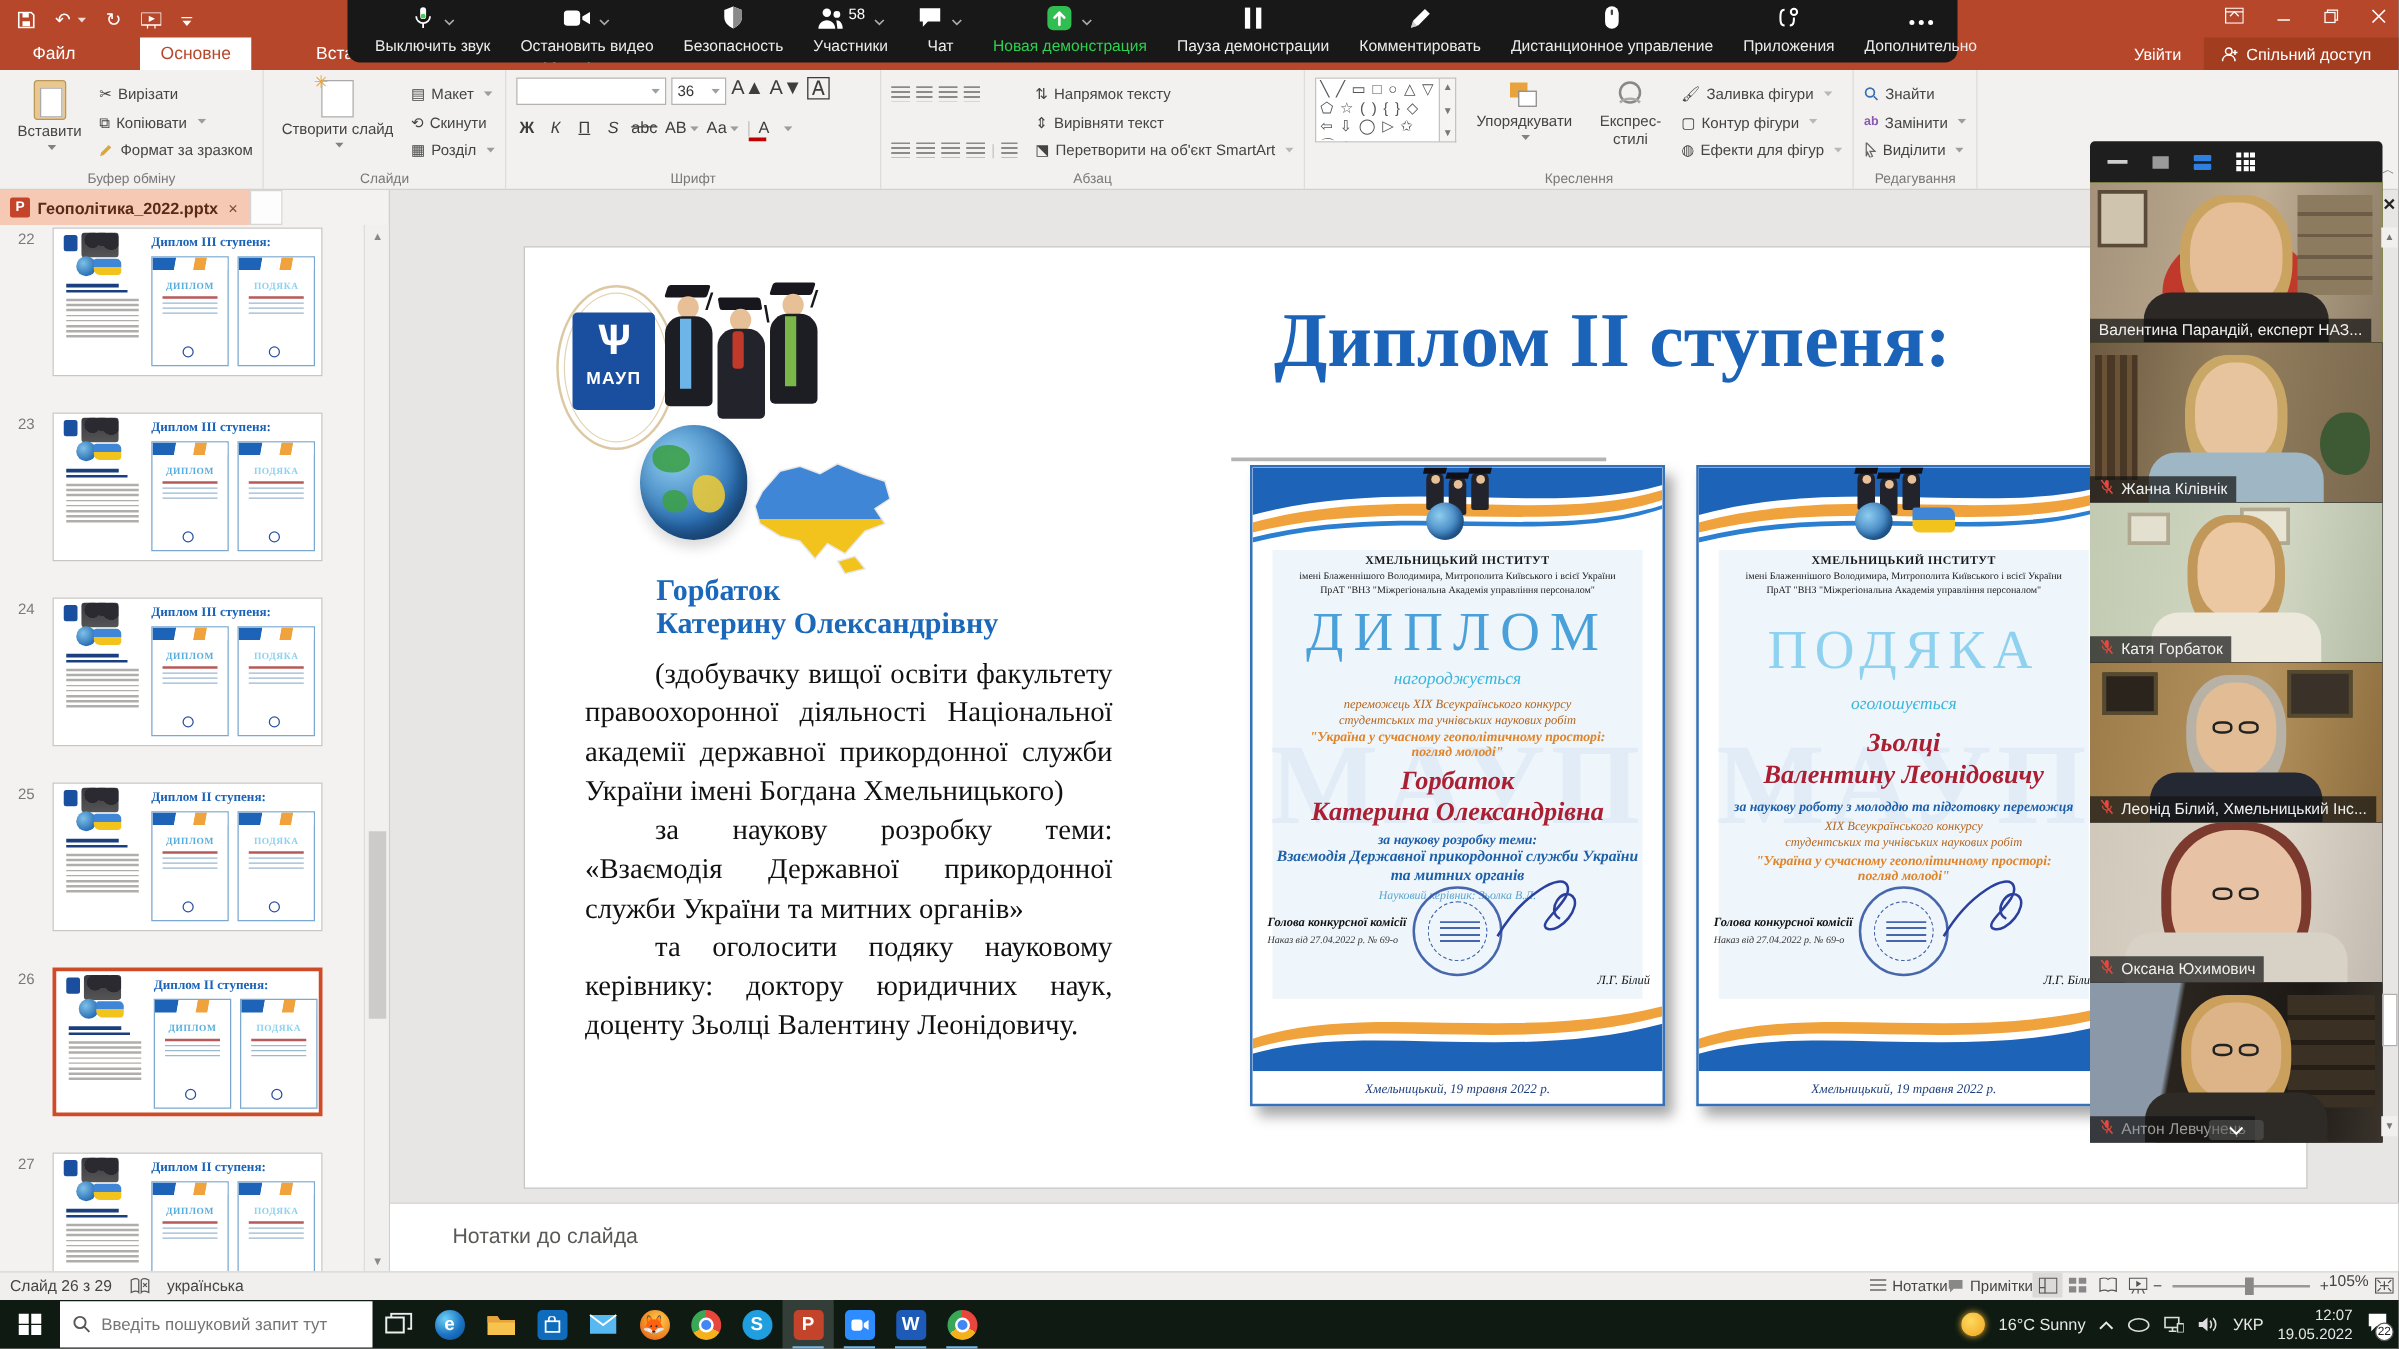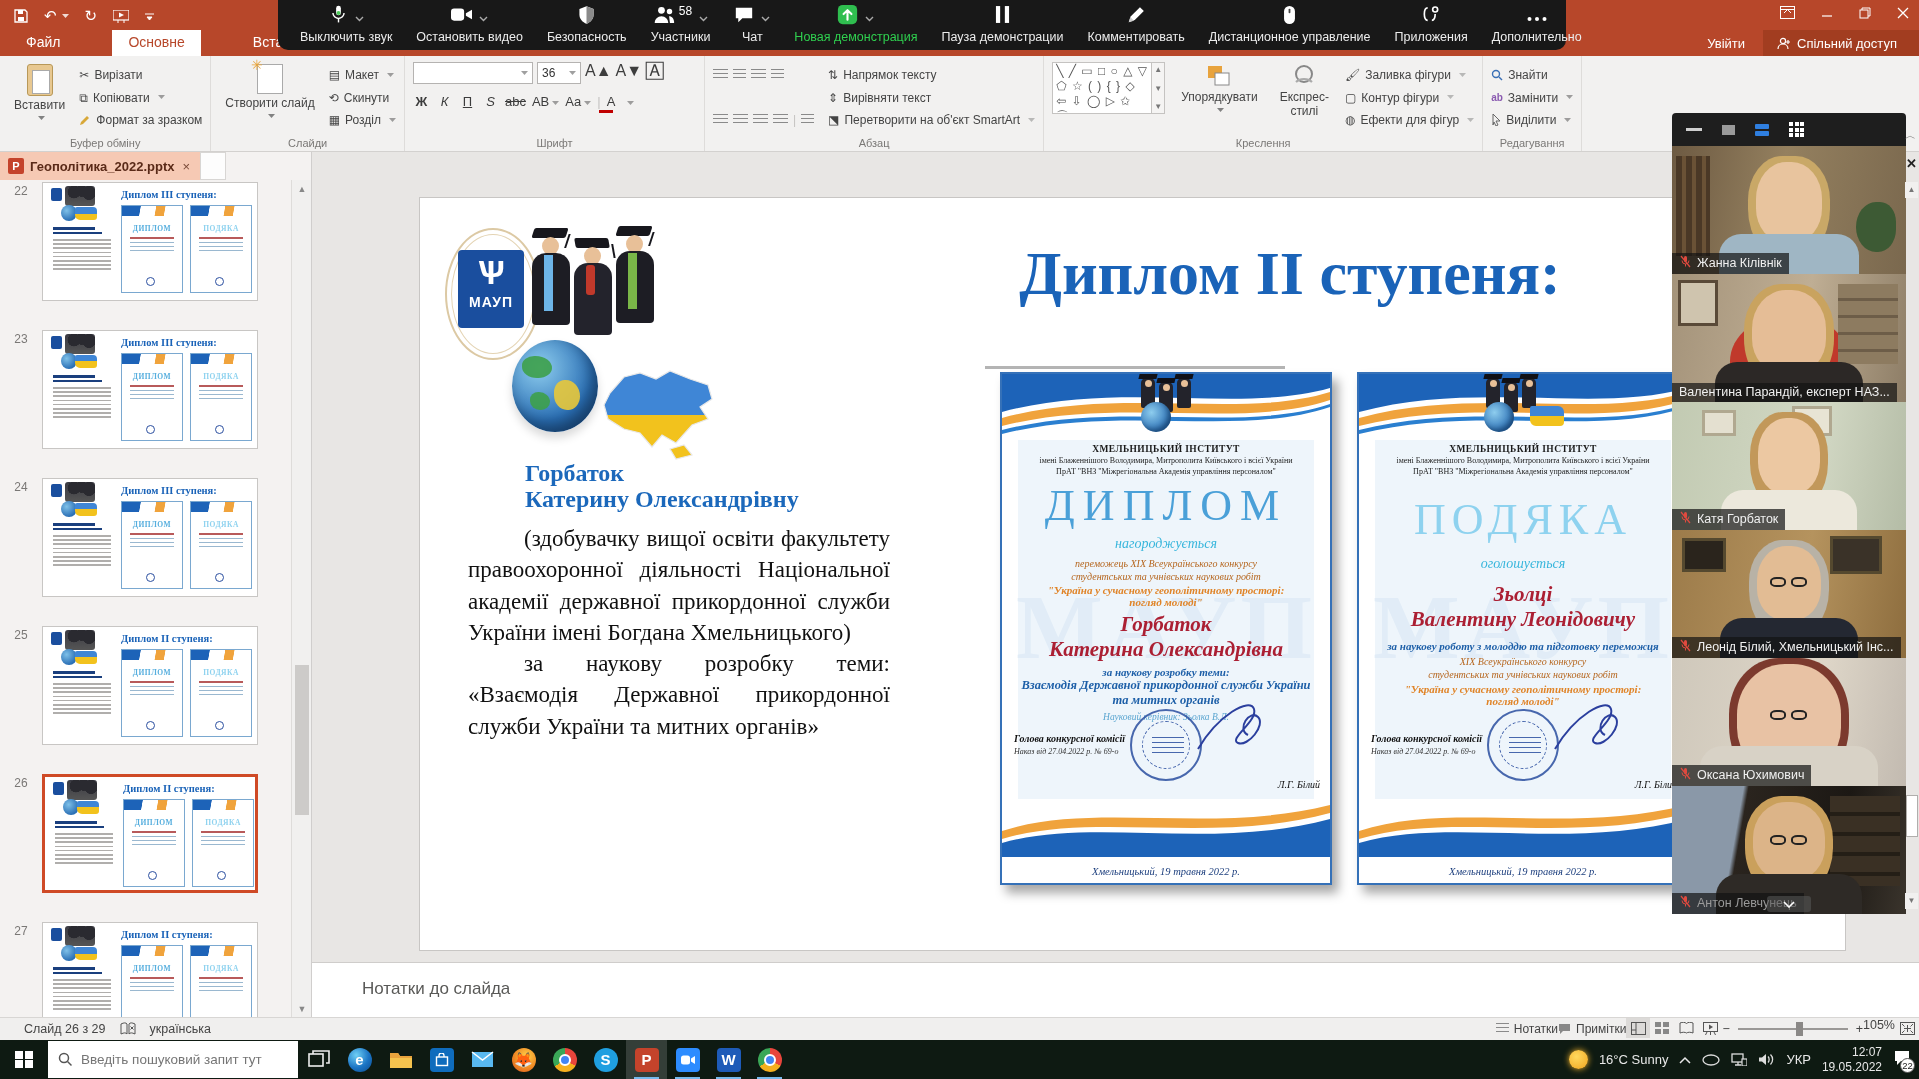--- a/index.html
+++ b/index.html
@@ -151,21 +151,21 @@
   .csig { position:absolute; right:42px; top:-20px; }
   .csigname { position:absolute; right:0px; top:20px; font-weight:normal; font-style:italic; color:#111;margin-top:44px; }
   .cfooter { position:absolute; bottom:6px; left:0; right:0; text-align:center; font-size:10.5px; font-style:italic; color:#1d3f7e; }
   .cwater { position:absolute; left:0; top:200px; width:100%; text-align:center; font-size:92px; font-weight:bold; color:rgba(60,130,200,.07); letter-spacing:4px; }
   .cert-backline { position:absolute; left:565px; top:168px; width:300px; height:3px; background:#6a6a6a; opacity:.5; }
 
   
   .notes { position:absolute; left:0; bottom:0; right:0; height:55px; background:#fff; border-top:1px solid #cfcdcb; }
   .notes .ph { margin:16px 0 0 50px; font-size:17px; color:#595957; }
   .statusbar { position:absolute; left:0; top:1017px; width:100%; height:23px; background:#f0efee; border-top:1px solid #d8d6d4; display:flex; align-items:center; font-size:12.5px; color:#444; z-index:20; }
-  .sb-left { display:flex; align-items:flex-end; gap:14px; padding-left:24px; }
+  .sb-left { display:flex; align-items:flex-end; gap:14px; padding-left:8px; }
   .sb-right { margin-left:auto; display:flex; }
   .viewbtn { width:24px; height:20px; display:flex; align-items:center; justify-content:center; color:#555; }
   .viewbtn.active { background:#dcdad8; }
   .zoomslider { display:flex; align-items:center; gap:8px; }
   .zs-track { position:relative; width:110px; height:2px; background:#9a9896; }
   .zs-thumb { position:absolute; left:58px; top:-6px; width:7px; height:14px; background:#8a8886; }
 
   
   .taskbar { position:absolute; left:0; top:1040px; width:100%; height:39px; background:#0e1a12; display:flex; align-items:stretch; z-index:60; }
   .tb-start { width:48px; display:flex; align-items:center; justify-content:center; }
@@ -901,20 +901,21 @@
           </svg>
         </div>
 
         <div class="slide-name serif">
           <div>Горбаток</div>
           <div>Катерину Олександрівну</div>
         </div>
         <div class="slide-par serif">
           <p>(здобувачку вищої освіти факультету правоохоронної діяльності Національної академії державної прикордонної служби України імені Богдана Хмельницького)</p>
           <p>за наукову розробку теми: «Взаємодія Державної прикордонної служби України та митних органів»</p>
+          <p>та оголосити подяку науковому керівнику: доктору юридичних наук, доценту Зьолці Валентину Леонідовичу.</p>
         </div>
 
         <div class="cert-backline"></div>
 
         <div class="cert c1">
           <svg class="wave top" viewBox="0 0 332 64" preserveAspectRatio="none">
             <path d="M0,0 H332 V14 C240,40 120,6 0,38 Z" fill="#1d63b8"></path>
             <path d="M0,44 C120,12 240,46 332,18 V26 C240,56 120,22 0,52 Z" fill="#f0a33c"></path>
             <path d="M0,56 C120,26 240,60 332,30 V33 C240,64 120,30 0,60 Z" fill="#2a7fd0"></path>
           </svg>
@@ -1196,49 +1197,49 @@
           <i></i>
           <i></i>
           <i></i>
           <i></i>
           <i></i>
           <i></i>
           <i></i>
         </span>
     </div>
     <div id="tiles">
-        <div class="tile">
-          <div class="person" style="background:linear-gradient(100deg,#6d5a42,#94805f 45%,#7a684e)">
-            <span style="position:absolute; left:4px; top:10px; width:34px; height:100px; background:repeating-linear-gradient(90deg,#4a3826 0 6px, #6a5236 6px 10px);"></span>
-            <span style="position:absolute; right:10px; top:56px; width:40px; height:50px; background:#3d5a34; border-radius:50% 40% 45% 50%;"></span>
-            <span class="p-hair" style="top:10px; width:82px; height:106px; background:#c9a867;"></span>
-            <span class="p-head" style="top:16px; width:66px; height:80px; background:#e8c49e;"></span>
-            <span class="p-body" style="width:140px; height:40px; background:#9fb6c4;"></span>
-          </div>
-          <span class="tag">
-            <span><svg width="13" height="13" viewBox="0 0 24 26">
-                <rect x="9" y="2" width="6" height="12" rx="3" fill="#e04a3f"></rect>
-                <path d="M5 11a7 7 0 0 0 14 0" stroke="#e04a3f" stroke-width="2" fill="none"></path>
-                <path d="M12 18v5" stroke="#e04a3f" stroke-width="2"></path>
-                <path d="M3 2l18 22" stroke="#e04a3f" stroke-width="2.4"></path>
-              </svg></span>
-            <span>Жанна Кілівнік</span>
-          </span>
-        </div>
         <div class="tile activeb">
           <div class="person" style="background:linear-gradient(100deg,#a4937a,#bfae94 55%,#8d7d66)">
             <span style="position:absolute; left:58px; top:40px; width:120px; height:95px; background:#c0392b; border-radius:50% 50% 20% 20%;"></span>
             <span style="position:absolute; right:8px; top:10px; width:60px; height:80px; background:repeating-linear-gradient(#8d7b60 0 14px, #6d5d48 14px 17px);"></span>
             <span style="position:absolute; left:6px; top:6px; width:40px; height:46px; border:3px solid #5a4a38; background:#cfc4ae;"></span>
             <span class="p-hair" style="top:10px; width:90px; height:110px; background:#c9a35f;"></span>
             <span class="p-head" style="top:16px; width:74px; height:84px; background:#e5bd96;"></span>
             <span class="p-body" style="width:148px; height:40px; background:#2c2826;"></span>
           </div>
           <span class="tag">
             <span>Валентина Парандій, експерт НАЗ...</span>
+          </span>
+        </div>
+        <div class="tile">
+          <div class="person" style="background:linear-gradient(100deg,#6d5a42,#94805f 45%,#7a684e)">
+            <span style="position:absolute; left:4px; top:10px; width:34px; height:100px; background:repeating-linear-gradient(90deg,#4a3826 0 6px, #6a5236 6px 10px);"></span>
+            <span style="position:absolute; right:10px; top:56px; width:40px; height:50px; background:#3d5a34; border-radius:50% 40% 45% 50%;"></span>
+            <span class="p-hair" style="top:10px; width:82px; height:106px; background:#c9a867;"></span>
+            <span class="p-head" style="top:16px; width:66px; height:80px; background:#e8c49e;"></span>
+            <span class="p-body" style="width:140px; height:40px; background:#9fb6c4;"></span>
+          </div>
+          <span class="tag">
+            <span><svg width="13" height="13" viewBox="0 0 24 26">
+                <rect x="9" y="2" width="6" height="12" rx="3" fill="#e04a3f"></rect>
+                <path d="M5 11a7 7 0 0 0 14 0" stroke="#e04a3f" stroke-width="2" fill="none"></path>
+                <path d="M12 18v5" stroke="#e04a3f" stroke-width="2"></path>
+                <path d="M3 2l18 22" stroke="#e04a3f" stroke-width="2.4"></path>
+              </svg></span>
+            <span>Жанна Кілівнік</span>
           </span>
         </div>
         <div class="tile">
           <div class="person" style="background:linear-gradient(100deg,#c2cab2,#d2d8c4 60%,#b4bca6)">
             <span style="position:absolute; left:30px; top:8px; width:34px; height:26px; border:3px solid #b0a890; background:#e4e0d0;"></span>
             <span style="position:absolute; left:120px; top:4px; width:40px; height:30px; border:3px solid #b0a890; background:#e8e4d4;"></span>
             <span class="p-hair" style="top:10px; width:78px; height:102px; background:#c2985a;"></span>
             <span class="p-head" style="top:16px; width:62px; height:76px; background:#ecc8a2;"></span>
             <span class="p-body" style="width:136px; height:40px; background:#ece8dc;"></span>
           </div>

